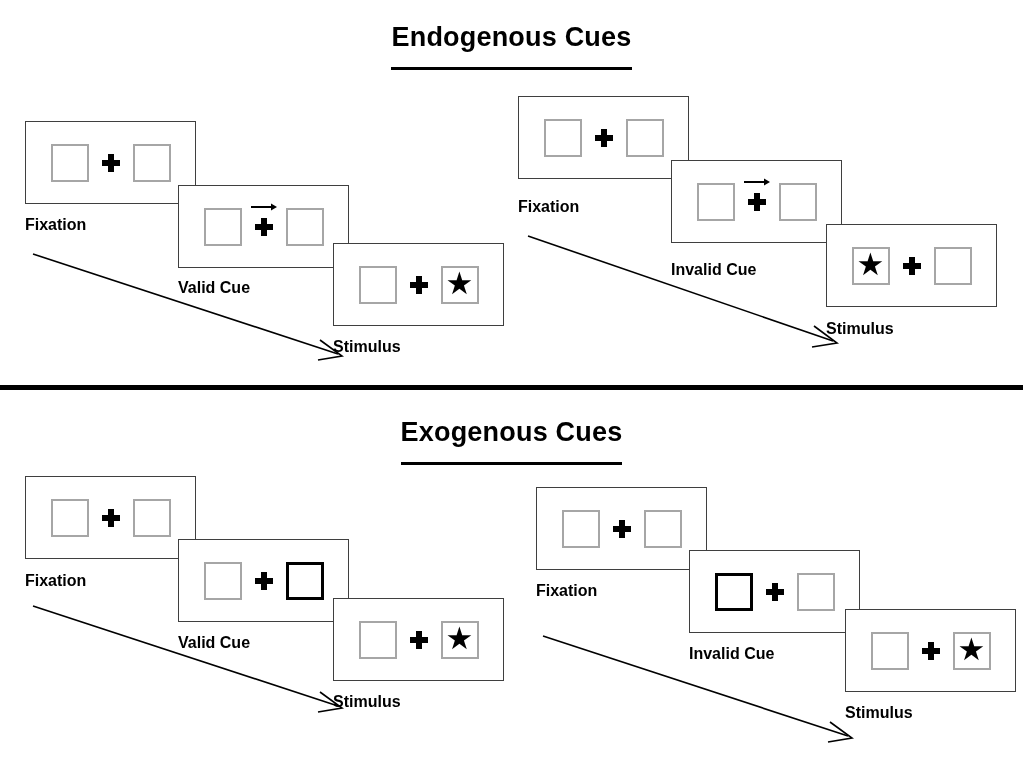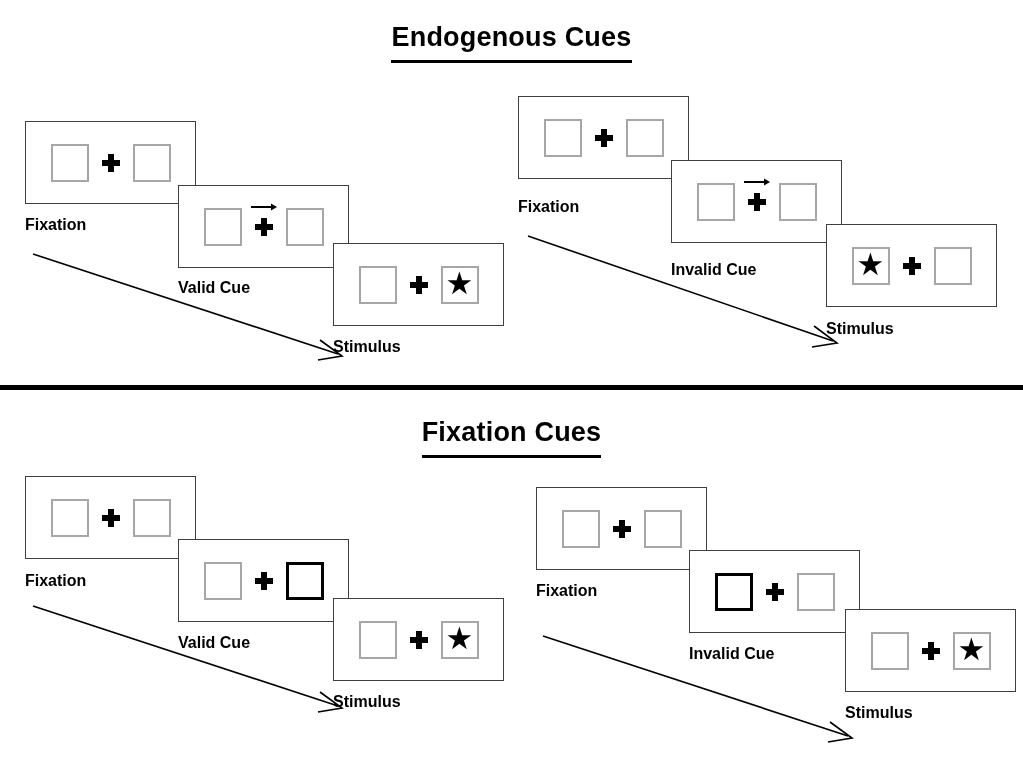--- a/index.html
+++ b/index.html
@@ -10,21 +10,21 @@
   }
   .section{position:absolute;left:0;width:1023px;}
   #sec-endo{top:0;height:387px;}
   #sec-exo{top:392px;height:375px;}
 
   .section-title{
     position:absolute;left:0;width:1023px;text-align:center;
     font-size:27px;font-weight:bold;letter-spacing:.2px;
   }
   .section-title span{
-    border-bottom:3px solid #000;padding-bottom:8px;
+    border-bottom:3px solid #000;padding-bottom:15px;
   }
   #sec-endo .section-title{top:22px;}
   #sec-exo  .section-title{top:25px;}
 
   .divider{
     position:absolute;left:0;top:385px;width:1023px;height:5px;background:#000;
   }
 
   
   .panel{
@@ -193,21 +193,21 @@
     </div>
   </div>
   <div class="panel-label" style="left:826px;top:320px;width:171px;">Stimulus</div>
 </div>
 
 <div class="divider"></div>
 
 <div class="section" id="sec-exo">
 
   <div class="section-title">
-    <span>Fixation Cues</span>
+    <span>Exogenous Cues</span>
   </div>
 
   <svg class="diag-arrow" style="left:20px;top:200px;" width="340" height="130" viewBox="0 0 340 130">
     <line x1="13" y1="14" x2="318" y2="114" stroke="#000" stroke-width="1.6"></line>
     <polyline points="300,100 322,116 298,120" fill="none" stroke="#000" stroke-width="1.6"></polyline>
   </svg>
 
   <div class="panel" style="left:25px;top:84px;width:171px;height:83px;">
     <div class="panel-inner">
       <div class="cell">

